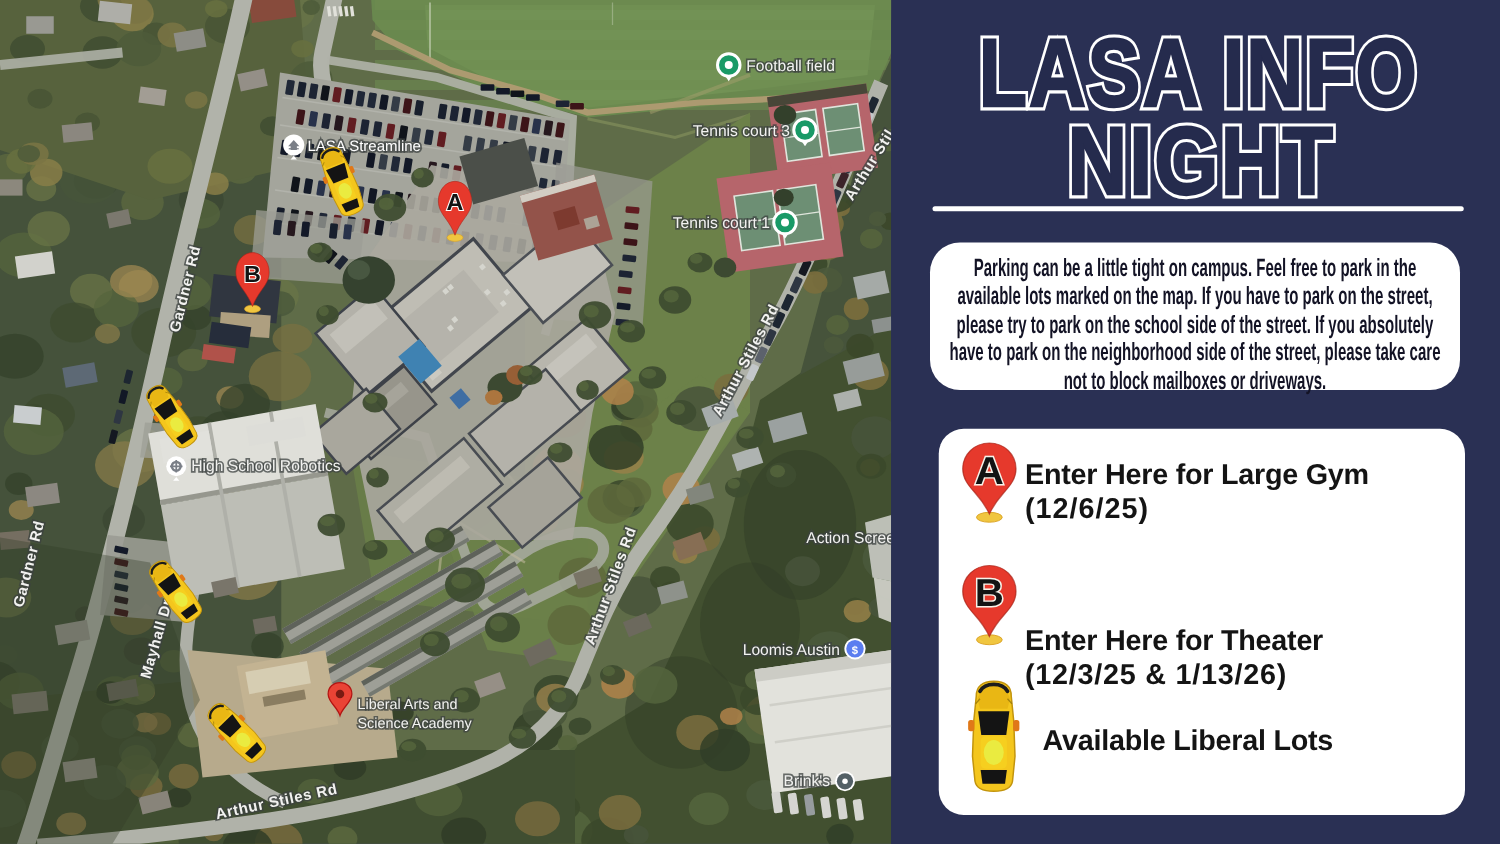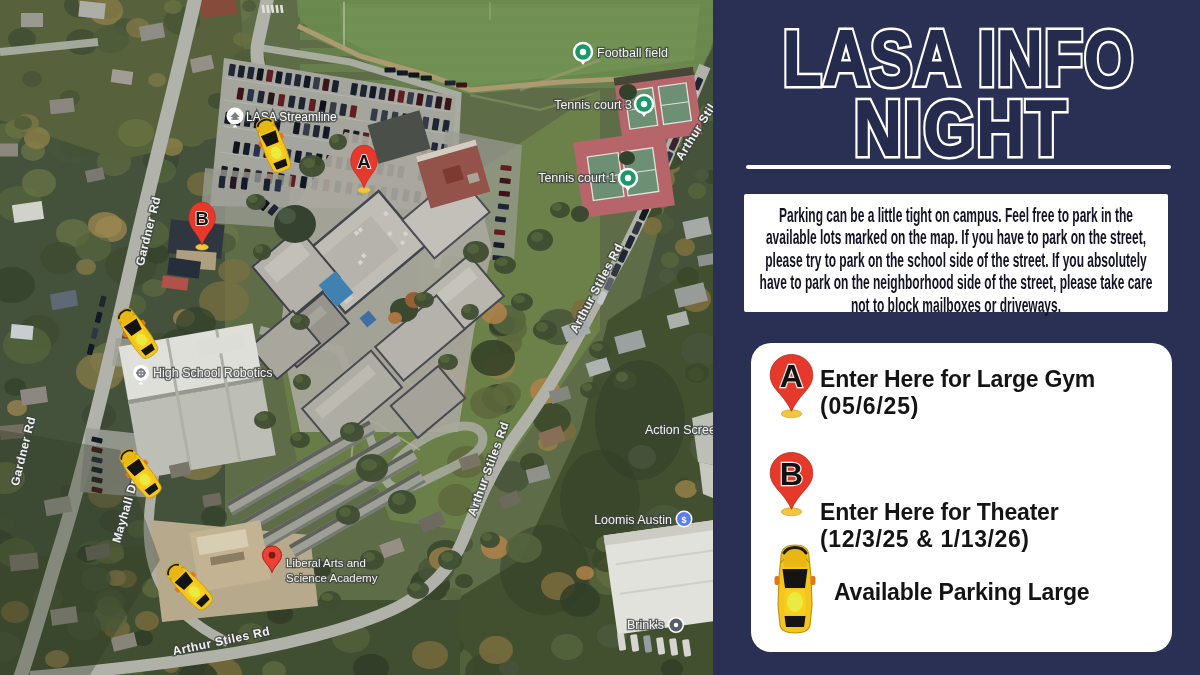--- a/index.html
+++ b/index.html
@@ -1,20 +1,20 @@
 <!DOCTYPE html>
 <html><head><meta charset="utf-8"><style>
 *{margin:0;padding:0;box-sizing:border-box;}
 html,body{width:1200px;height:675px;overflow:hidden;background:#2a3054;}
 #wrap{position:relative;width:1200px;height:675px;font-family:"Liberation Sans",sans-serif;}
 #map{position:absolute;left:0;top:0;}
 #panel{position:absolute;left:713px;top:16px;width:487px;height:675px;background:#2a3054;}
 #title{position:absolute;left:0;top:0;}
 #rule{position:absolute;left:33px;top:149px;width:425px;height:4px;background:#ffffff;border-radius:2px;}
-#infobox{position:absolute;left:31px;top:178px;width:424px;height:118px;background:#ffffff;border-radius:2px;}
+#infobox{position:absolute;left:31px;top:178px;width:424px;height:118px;background:#ffffff;border-radius:24px;}
 #infotext{position:absolute;left:50%;top:10px;width:700px;transform:translateX(-50%) scaleX(0.6);transform-origin:center top;
   font-weight:bold;font-size:20px;line-height:22.4px;text-align:center;color:#131325;letter-spacing:0px;white-space:nowrap;}
 #legend{position:absolute;left:38px;top:327px;width:421px;height:309px;background:#ffffff;border-radius:20px;}
 .lpin,.lcar{position:absolute;}
 .ltext{position:absolute;font-weight:bold;font-size:23px;line-height:26.5px;color:#141414;letter-spacing:-0.2px;}
 </style></head><body>
 <div id="wrap">
 
 <svg id="map" width="713" height="675" viewBox="0 0 713 675" shape-rendering="auto">
 
@@ -1083,28 +1083,28 @@
         <div id="infotext">Parking can be a little tight on campus. Feel free to park in the<br>available lots marked on the map. If you have to park on the street,<br>please try to park on the school side of the street. If you absolutely<br>have to park on the neighborhood side of the street, please take care<br>not to block mailboxes or driveways.</div>
       </div>
 
 <div id="legend">
 
 <svg class="lpin" style="left:18px;top:10px;" width="45" height="66" viewBox="0 0 46 70" preserveAspectRatio="none">
           <use href="#gpin"></use>
           <text x="23" y="36" text-anchor="middle" font-size="33" font-weight="bold" fill="#131313" stroke="#f7f3ea" stroke-width="2.4" paint-order="stroke" style="font-family:&quot;Liberation Sans&quot;,sans-serif;">A</text>
         </svg>
 
-<div class="ltext" style="left:69px;top:23px;">Enter Here for Large Gym<br><span style="letter-spacing:0.8px">(05/6/25)</span></div>
+<div class="ltext" style="left:69px;top:23px;">Enter Here for Large Gym<br><span style="letter-spacing:0.8px">(12/6/25)</span></div>
 
 <svg class="lpin" style="left:18px;top:108px;" width="45" height="66" viewBox="0 0 46 70" preserveAspectRatio="none">
           <use href="#gpin"></use>
           <text x="23" y="36" text-anchor="middle" font-size="33" font-weight="bold" fill="#131313" stroke="#f7f3ea" stroke-width="2.4" paint-order="stroke" style="font-family:&quot;Liberation Sans&quot;,sans-serif;">B</text>
         </svg>
 
 <div class="ltext" style="left:69px;top:120px;margin-top:36px;">Enter Here for Theater<br><span style="letter-spacing:0.6px">(12/3/25 &amp; 1/13/26)</span></div>
 
 <svg class="lcar" style="left:21px;top:200px;" width="46" height="92" viewBox="0 0 46 92">
           <use href="#ycar"></use>
         </svg>
 
-<div class="ltext" style="left:83px;top:236px;">Available Parking Large</div>
+<div class="ltext" style="left:83px;top:236px;">Available Liberal Lots</div>
 </div>
 </div>
 </div>
 </body></html>

